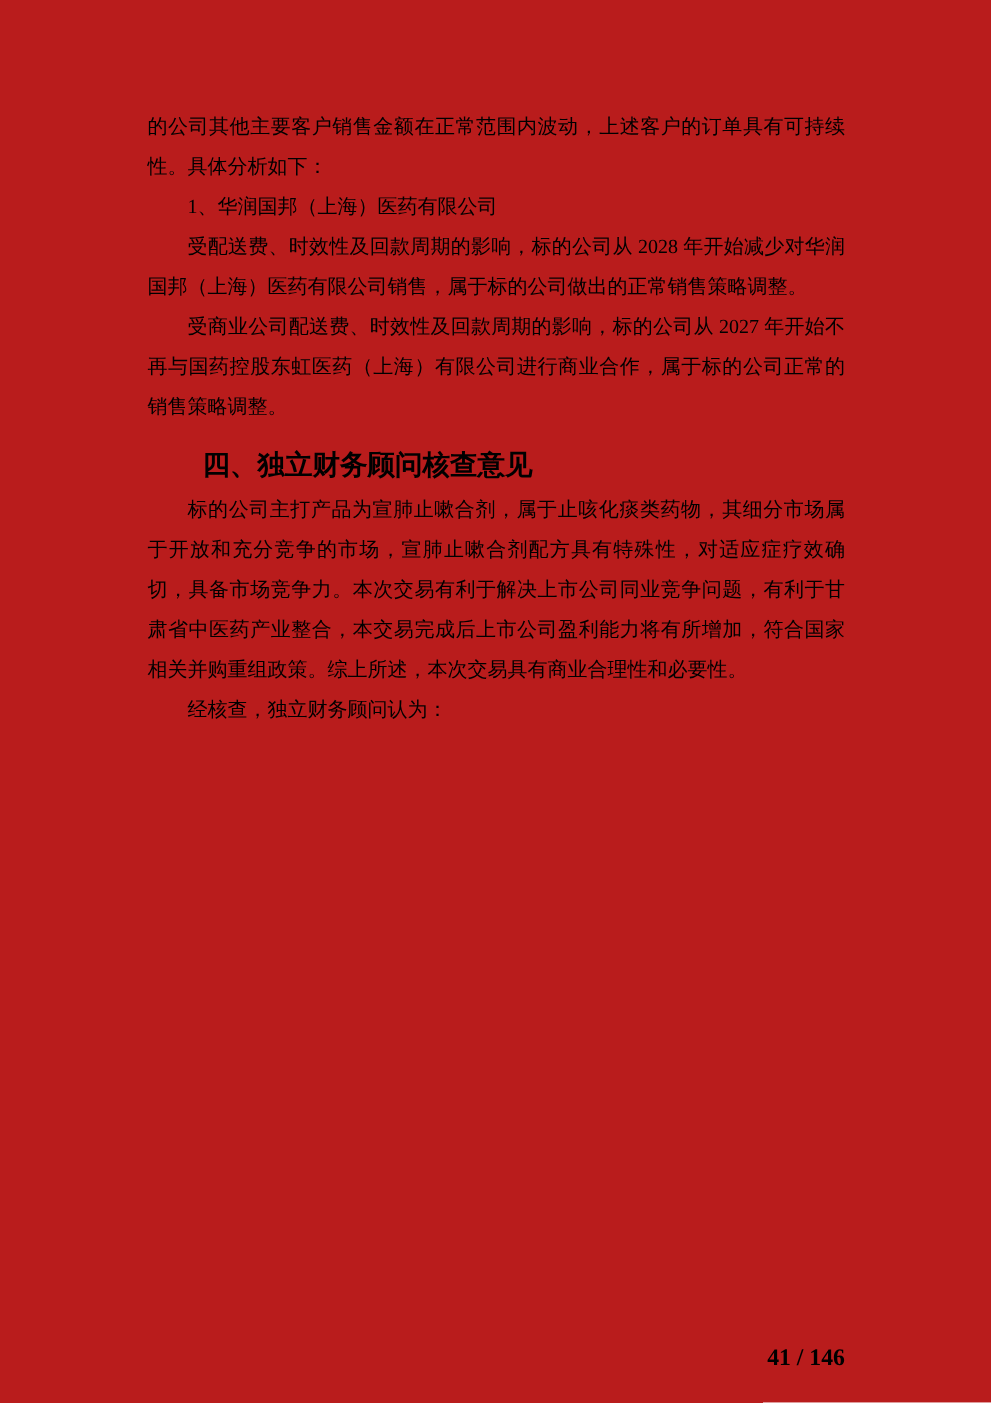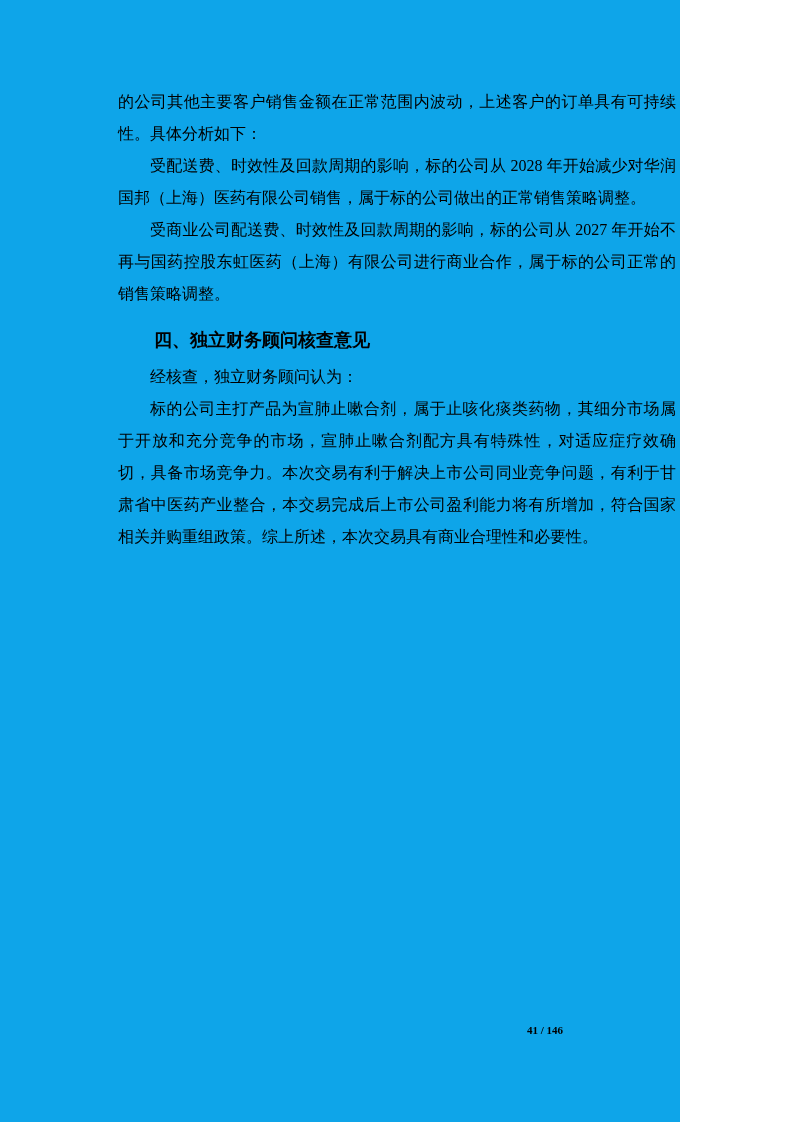--- a/index.html
+++ b/index.html
@@ -2,23 +2,23 @@
 <html><head>
 <meta charset="utf-8">
 <style>
   html, body {
     margin: 0;
     padding: 0;
     background: #ffffff;
   }
   .page {
     position: relative;
-    width: 680px;
+    width: 793px;
     height: 1122px;
-    background: #0ea5e9;
+    background: #b91c1c;
     overflow: hidden;
     font-family: "Liberation Serif", "DejaVu Serif", serif;
     color: #000000;
   }
   .content {
     position: absolute;
     left: 118px;
     top: 86px;
     width: 558px;
     font-size: 16px;
@@ -34,39 +34,40 @@
     text-indent: 2em;
   }
   .para-noindent {
     text-indent: 0;
   }
   .section-heading {
     font-weight: bold;
     text-indent: 2em;
     margin-top: 14px !important;
     margin-bottom: 5px !important;
-    font-size: 18px;
+    font-size: 22px;
   }
   .footer {
     position: absolute;
     right: 117px;
-    top: 1024px;
-    font-size: 11px;
+    top: 1076px;
+    font-size: 19px;
     font-weight: bold;
     font-family: "Liberation Serif", "DejaVu Serif", serif;
   }
 </style>
 </head>
 <body>
 
 <div class="page">
   <div class="content">
     <p class="para-noindent">的公司其他主要客户销售金额在正常范围内波动，上述客户的订单具有可持续性。具体分析如下：</p>
+    <p class="para-indent">1、华润国邦（上海）医药有限公司</p>
     <p class="para-indent">受配送费、时效性及回款周期的影响，标的公司从 2028 年开始减少对华润国邦（上海）医药有限公司销售，属于标的公司做出的正常销售策略调整。</p>
     <p class="para-indent">受商业公司配送费、时效性及回款周期的影响，标的公司从 2027 年开始不再与国药控股东虹医药（上海）有限公司进行商业合作，属于标的公司正常的销售策略调整。</p>
     <p class="section-heading">四、独立财务顾问核查意见</p>
+    <p class="para-indent">标的公司主打产品为宣肺止嗽合剂，属于止咳化痰类药物，其细分市场属于开放和充分竞争的市场，宣肺止嗽合剂配方具有特殊性，对适应症疗效确切，具备市场竞争力。本次交易有利于解决上市公司同业竞争问题，有利于甘肃省中医药产业整合，本交易完成后上市公司盈利能力将有所增加，符合国家相关并购重组政策。综上所述，本次交易具有商业合理性和必要性。</p>
     <p class="para-indent">经核查，独立财务顾问认为：</p>
-    <p class="para-indent">标的公司主打产品为宣肺止嗽合剂，属于止咳化痰类药物，其细分市场属于开放和充分竞争的市场，宣肺止嗽合剂配方具有特殊性，对适应症疗效确切，具备市场竞争力。本次交易有利于解决上市公司同业竞争问题，有利于甘肃省中医药产业整合，本交易完成后上市公司盈利能力将有所增加，符合国家相关并购重组政策。综上所述，本次交易具有商业合理性和必要性。</p>
   </div>
   <div class="footer">
     <span>41 / 146</span>
   </div>
 </div>
 
 </body></html>

